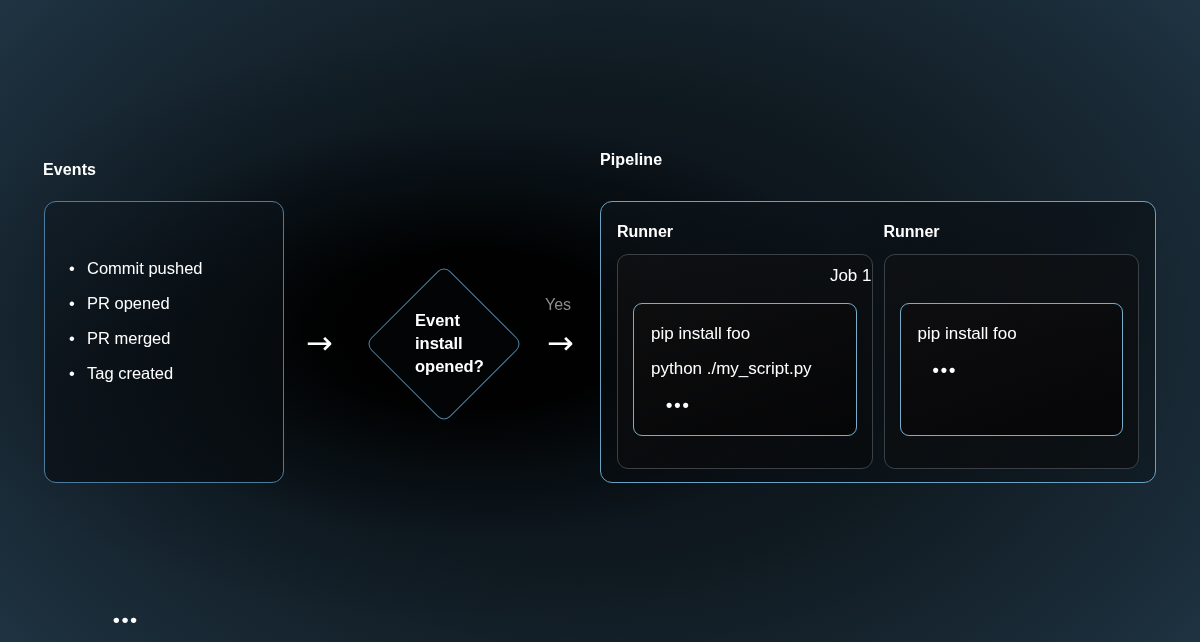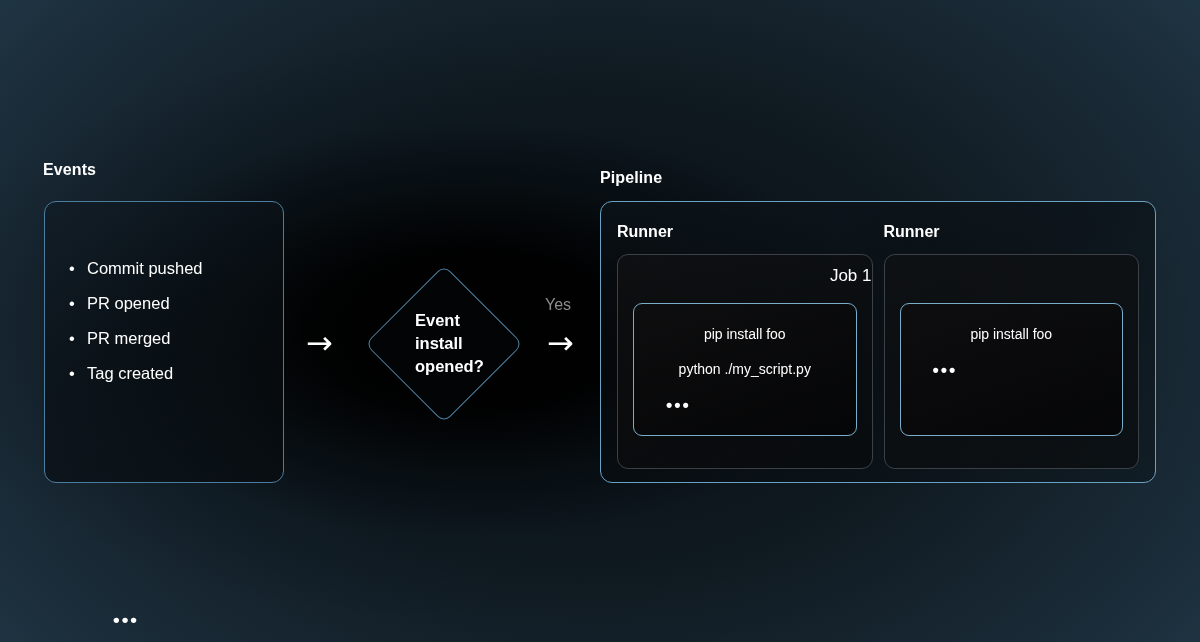--- a/index.html
+++ b/index.html
@@ -38,21 +38,21 @@
   
   .section-label {
     position: absolute;
     color: #ffffff;
     font-size: 16px;
     font-weight: bold;
     letter-spacing: 0.1px;
     white-space: nowrap;
   }
   #events-label { left: 43px; top: 161px; }
-  #pipeline-label { left: 600px; top: 169px; }
+  #pipeline-label { left: 600px; top: 151px; }
 
   
   #events-box {
     position: absolute;
     left: 44px;
     top: 201px;
     width: 240px;
     height: 282px;
     border: 1.6px solid #4c7d9e;
     border-radius: 12px;
@@ -206,25 +206,24 @@
     top: 48px;
     height: 133px;
     border: 1.4px solid #7aadcc;
     border-radius: 9px;
     background: linear-gradient(160deg, rgba(14,14,15,0.85) 0%, rgba(4,4,5,0.85) 100%);
     box-sizing: border-box;
     padding: 22px 17px 0 17px;
   }
   .script-line {
     color: #ffffff;
-    font-size: 14px;
+    font-size: 17px;
     line-height: 16px;
     margin-bottom: 19px;
     white-space: nowrap;
-    text-align: center;
   }
   .script-ellipsis {
     color: #ffffff;
     font-size: 18px;
     font-weight: bold;
     letter-spacing: 2px;
     line-height: 1;
     padding-left: 15px;
   }
 </style>

